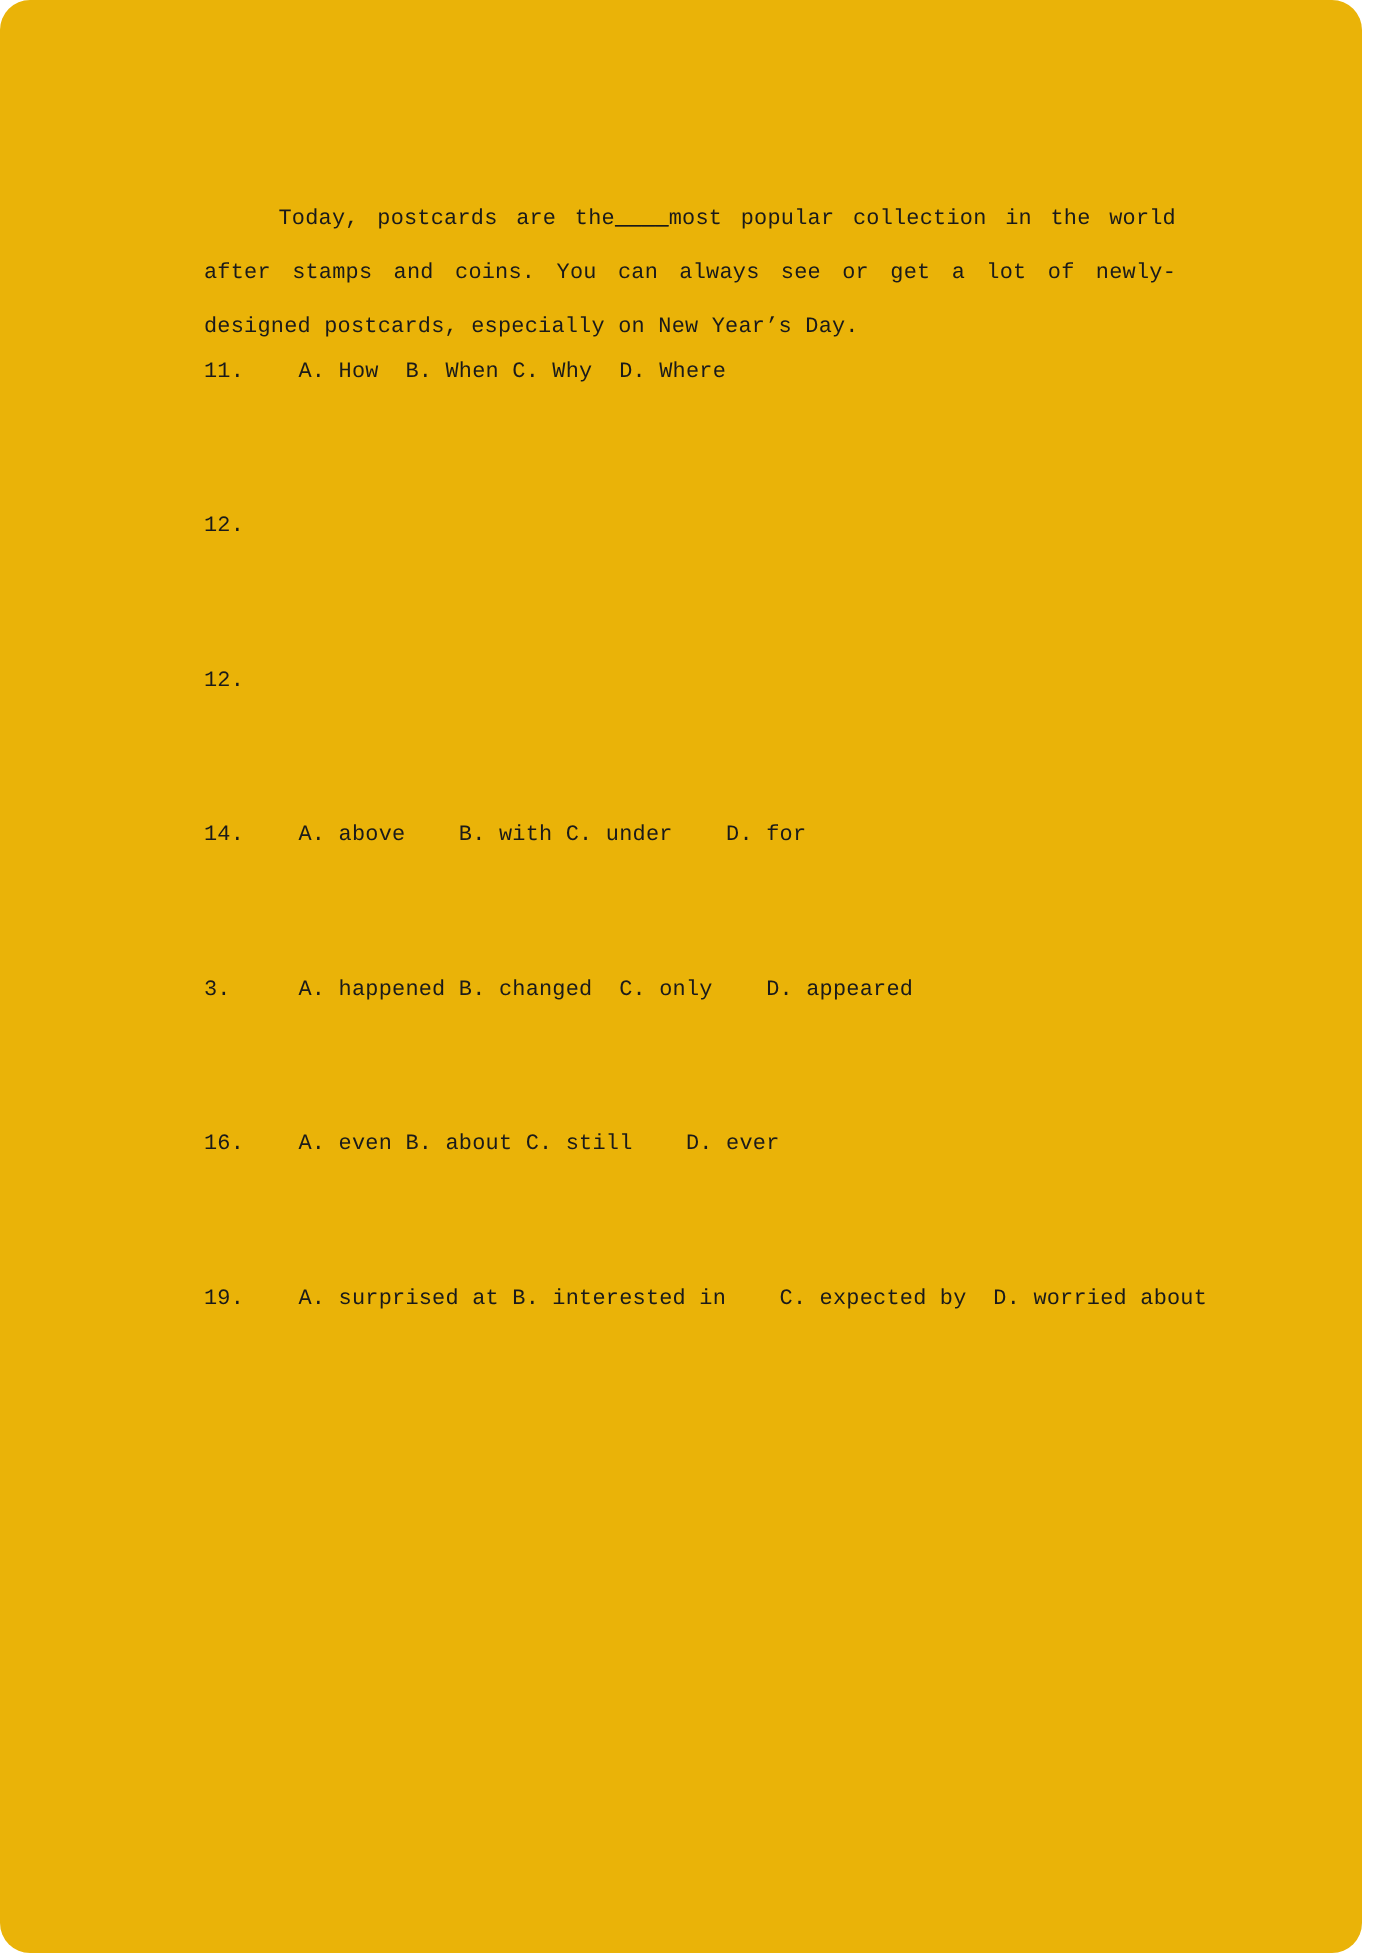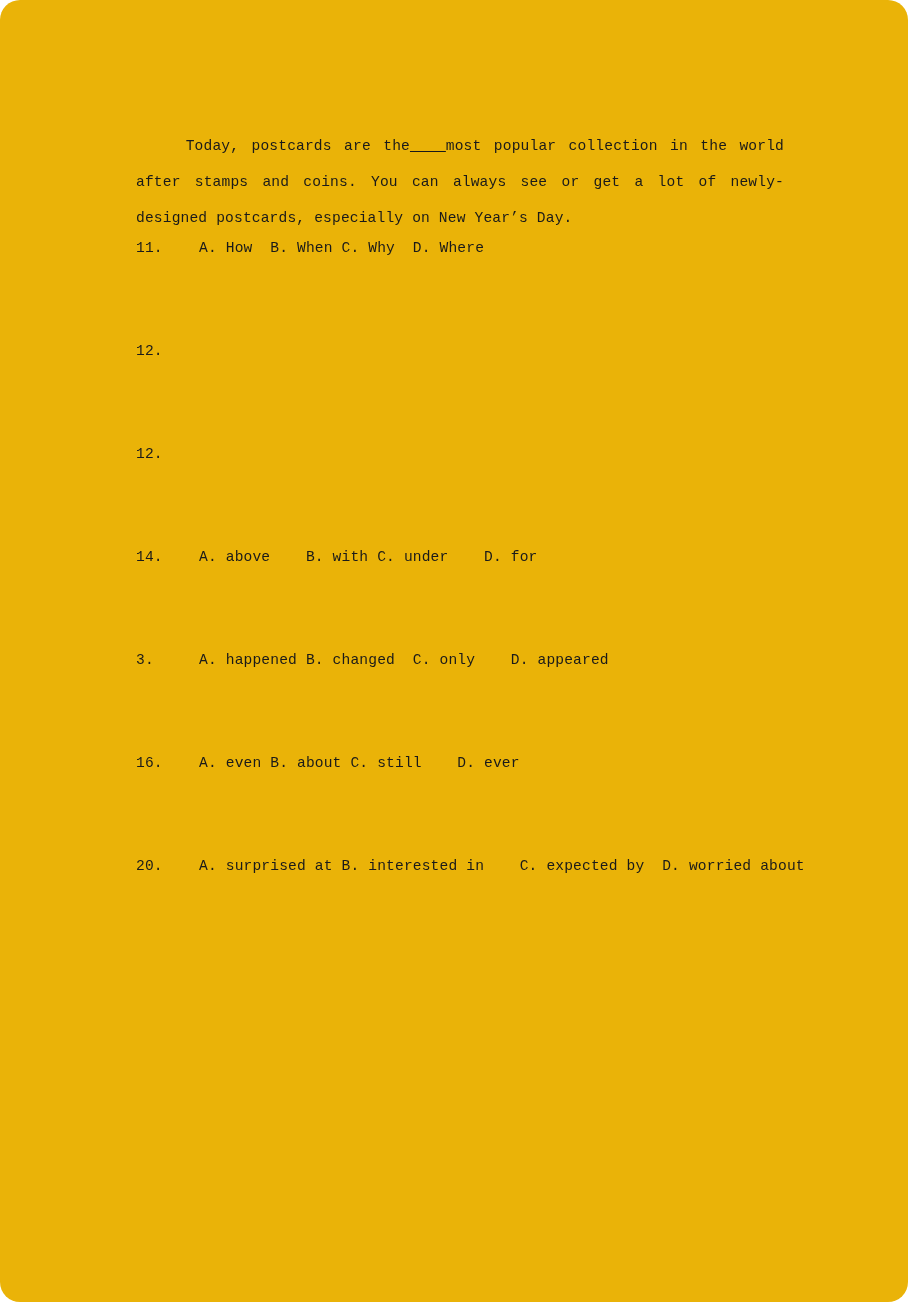--- a/index.html
+++ b/index.html
@@ -83,16 +83,16 @@
 
   <p class="passage"><span>    Today, postcards are the</span><span class="blank">____</span><span>most popular collection in the world after stamps and coins. You can always see or get a lot of newly-designed postcards, especially on New Year’s Day.</span></p>
 
   <div class="questions">
       <div class="question-row"><span class="q-num">11.</span><span class="q-options">A. How  B. When C. Why  D. Where</span></div>
       <div class="question-row"><span class="q-num">12.</span></div>
       <div class="question-row"><span class="q-num">12.</span></div>
       <div class="question-row"><span class="q-num">14.</span><span class="q-options">A. above    B. with C. under    D. for</span></div>
       <div class="question-row"><span class="q-num">3.</span><span class="q-options">A. happened B. changed  C. only    D. appeared</span></div>
       <div class="question-row"><span class="q-num">16.</span><span class="q-options">A. even B. about C. still    D. ever</span></div>
-      <div class="question-row"><span class="q-num">20.</span><span class="q-options">A. surprised at B. interested in    C. expected by  D. worried about</span></div>
+      <div class="question-row"><span class="q-num">19.</span><span class="q-options">A. surprised at B. interested in    C. expected by  D. worried about</span></div>
     </div>
 
 </div>
 
 </body></html>

